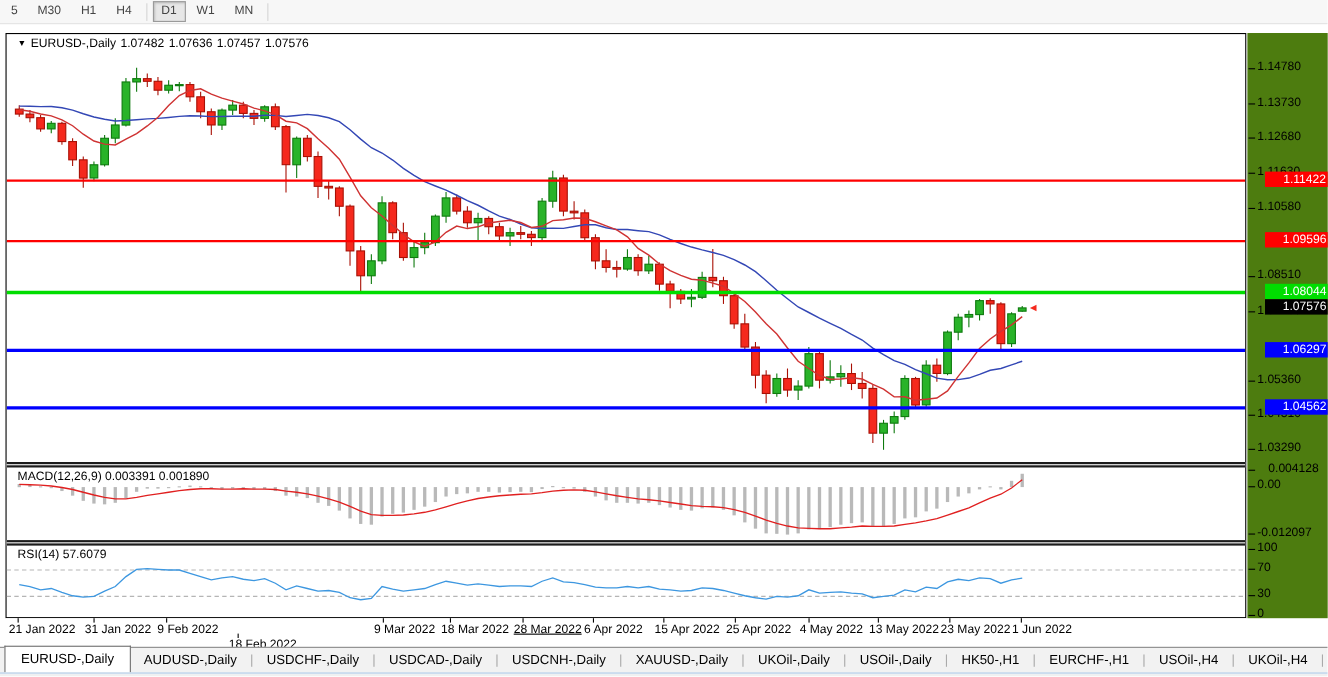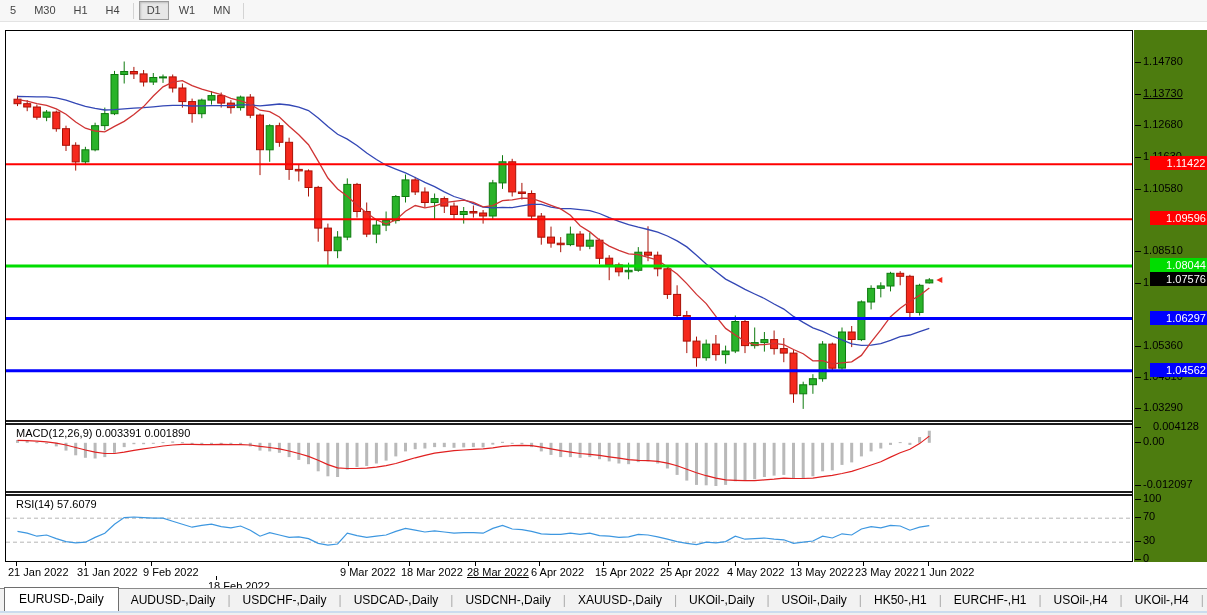--- a/index.html
+++ b/index.html
@@ -363,31 +363,34 @@
       <rect x="921.8" y="5.7" width="3" height="12.1" fill="#b9b9b9"></rect>
       <polyline points="11.5,15.3 21.2,15.7 30.9,16.1 40.6,16.8 50.3,18.2 60.0,20.0 69.7,22.5 79.4,25.0 89.1,27.1 98.8,28.5 108.5,28.5 118.2,27.1 127.9,25.3 137.6,23.9 147.3,22.5 157.0,21.0 166.7,20.0 176.4,19.3 186.1,19.3 195.8,19.6 205.5,19.6 215.2,19.3 224.9,19.6 234.6,19.6 244.3,20.0 254.0,21.4 263.7,22.5 273.4,23.9 283.1,26.0 292.8,28.5 302.5,31.4 312.2,35.3 321.9,39.6 331.6,42.8 341.3,43.5 351.0,43.5 360.7,43.2 370.4,42.1 380.1,40.7 389.8,38.5 399.5,35.7 409.2,32.8 418.9,30.3 428.6,28.2 438.3,26.8 448.0,25.7 457.7,25.0 467.4,24.3 477.1,23.9 486.8,22.8 496.5,21.4 506.2,20.7 515.9,20.3 525.6,20.7 535.3,22.1 545.0,23.9 554.7,25.7 564.4,27.1 574.1,28.5 583.8,29.3 593.5,30.3 603.2,31.8 612.9,33.2 622.6,34.6 632.3,35.3 642.0,35.7 651.7,36.4 661.4,38.2 671.1,40.7 680.8,44.2 690.5,47.8 700.2,50.7 709.9,53.2 719.6,54.9 729.3,55.3 739.0,55.7 748.7,55.7 758.4,54.9 768.1,54.2 777.8,53.2 787.5,53.5 797.2,53.5 806.9,53.2 816.6,51.7 826.3,50.3 836.0,48.5 845.7,46.4 855.4,43.2 865.1,40.0 874.8,36.7 884.5,32.1 894.2,27.8 903.9,24.3 913.6,18.6 923.3,11.1 " fill="none" stroke="#e02020" stroke-width="1.2"></polyline>
     </svg>
   <div class="divider" id="div2"></div>
   <svg id="svg-rsi" class="panel" width="1126" height="66">
       <line x1="0" x2="1126" y1="22.2" y2="22.2" stroke="#b5b5b5" stroke-width="1" stroke-dasharray="4 3"></line>
       <line x1="0" x2="1126" y1="46.2" y2="46.2" stroke="#b5b5b5" stroke-width="1" stroke-dasharray="4 3"></line>
       <polyline points="11.5,35.4 21.2,37.2 30.9,40.2 40.6,39.0 50.3,42.6 60.0,45.6 69.7,46.8 79.4,46.2 89.1,41.4 98.8,37.2 108.5,28.2 118.2,21.6 127.9,21.0 137.6,21.6 147.3,22.2 157.0,22.2 166.7,25.2 176.4,28.2 186.1,31.2 195.8,29.4 205.5,28.2 215.2,30.6 224.9,31.8 234.6,30.0 244.3,34.2 254.0,40.2 263.7,36.6 273.4,39.0 283.1,41.4 292.8,40.8 302.5,42.6 312.2,47.4 321.9,49.2 331.6,48.0 341.3,37.2 351.0,39.6 360.7,41.4 370.4,40.2 380.1,39.0 389.8,35.4 399.5,32.4 409.2,34.2 418.9,36.0 428.6,34.8 438.3,36.0 448.0,37.2 457.7,36.6 467.4,36.6 477.1,37.2 486.8,32.4 496.5,29.4 506.2,33.0 515.9,33.6 525.6,35.4 535.3,37.8 545.0,38.4 554.7,38.4 564.4,37.2 574.1,38.4 583.8,37.2 593.5,39.6 603.2,40.2 612.9,41.4 622.6,40.8 632.3,38.4 642.0,39.0 651.7,40.8 661.4,43.2 671.1,45.6 680.8,47.4 690.5,48.6 700.2,46.2 709.9,46.8 719.6,45.6 729.3,40.2 739.0,43.2 748.7,42.6 758.4,42.0 768.1,43.2 777.8,43.8 787.5,47.4 797.2,46.2 806.9,45.0 816.6,40.2 826.3,42.0 836.0,37.8 845.7,39.0 855.4,33.0 865.1,30.6 874.8,31.8 884.5,29.4 894.2,30.0 903.9,34.2 913.6,31.2 923.3,29.6 " fill="none" stroke="#3d97e0" stroke-width="1.2"></polyline>
     </svg>
 
+  <div class="overlay-label chart-title">
+    <span class="dd-icon">▼</span><span>EURUSD-,Daily</span><span>1.07482</span><span>1.07636</span><span>1.07457</span><span>1.07576</span>
+  </div>
   <div class="overlay-label macd-label">
     <span>MACD(12,26,9)</span> <span>0.003391 0.001890</span>
   </div>
   <div class="overlay-label rsi-label">
     <span>RSI(14)</span> <span>57.6079</span>
   </div>
 </div>
 
 <div class="axis-col" id="axis-col">
     <div class="ax-tick" style="top: 25.0225px;">1.14780</div>
-    <div class="ax-tick" style="top: 56.6534px; text-decoration: underline;">1.13730</div>
+    <div class="ax-tick" style="top: 56.6534px;">1.13730</div>
     <div class="ax-tick" style="top: 88.2844px;">1.12680</div>
     <div class="ax-tick" style="top: 119.915px;">1.11630</div>
     <div class="ax-tick" style="top: 151.546px;">1.10580</div>
     <div class="ax-tick" style="top: 213.904px;">1.08510</div>
     <div class="ax-tick" style="top: 245.535px;">1.07460</div>
     <div class="ax-tick" style="top: 308.797px;">1.05360</div>
     <div class="ax-tick" style="top: 340.428px;">1.04310</div>
     <div class="ax-tick" style="top: 371.155px;">1.03290</div>
     <div class="ax-tick" style="top: 390.111px; padding-left: 10px;">0.004128</div>
     <div class="ax-tick" style="top: 404.838px;">0.00</div>

